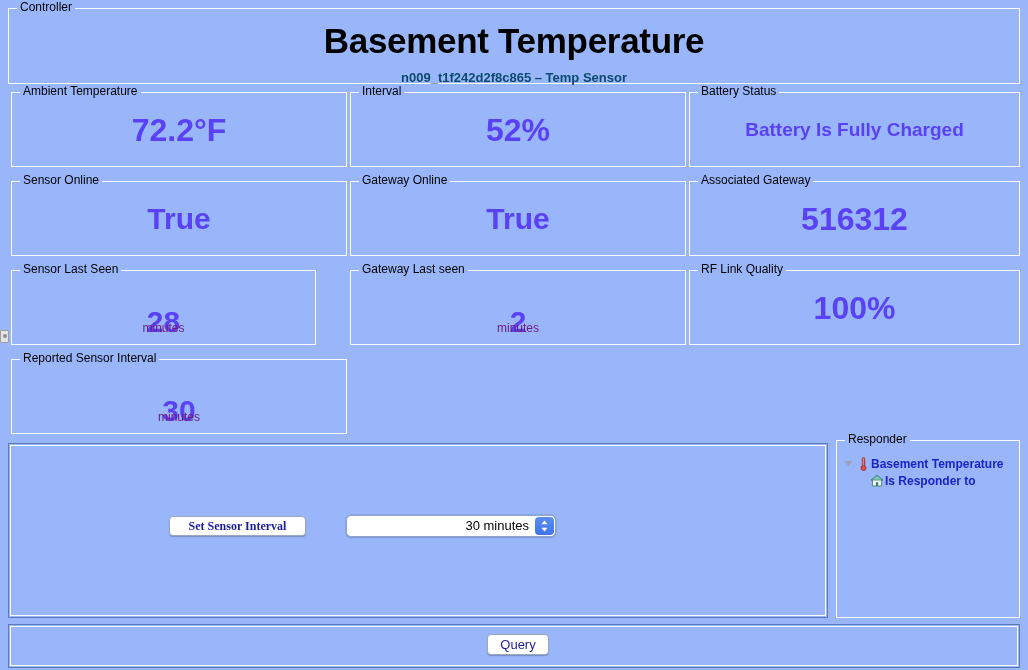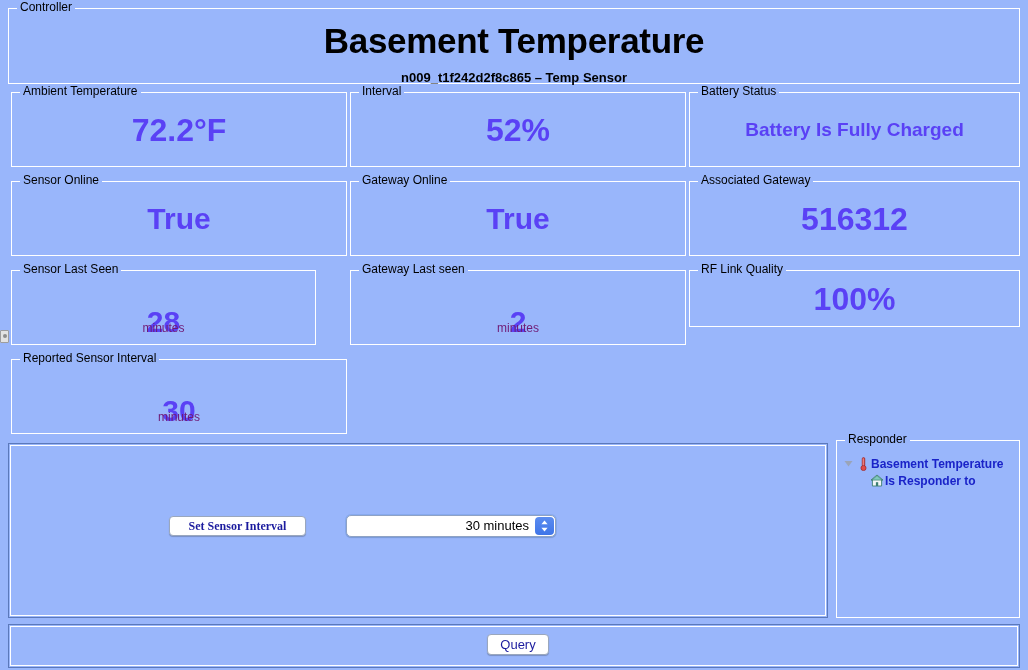--- a/index.html
+++ b/index.html
@@ -54,21 +54,21 @@
     letter-spacing: -0.3px;
   }
   #controller-subtitle {
     position: absolute;
     left: 0;
     right: 0;
     top: 61px;
     text-align: center;
     font-size: 13px;
     font-weight: bold;
-    color: #000000;
+    color: #0c4a6e;
   }
 
   
   .stat {
     box-sizing: border-box;
   }
   .stat .value {
     position: absolute;
     left: 0;
     right: 0;
@@ -303,21 +303,21 @@
     <div class="value v-num">28</div>
     <div class="unit">minutes</div>
   </div>
 
   <div class="gbox stat has-unit" style="left:350px; top:270px; width:336px; height:75px;">
     <span class="gbox-label">Gateway Last seen</span>
     <div class="value v-num">2</div>
     <div class="unit">minutes</div>
   </div>
 
-  <div class="gbox stat" style="left:689px; top:270px; width:331px; height:57px;">
+  <div class="gbox stat" style="left:689px; top:270px; width:331px; height:75px;">
     <span class="gbox-label">RF Link Quality</span>
     <div class="value v-xl">100%</div>
   </div>
 
   <div class="gbox stat has-unit" style="left:11px;  top:359px; width:336px; height:75px;">
     <span class="gbox-label">Reported Sensor Interval</span>
     <div class="value v-num">30</div>
     <div class="unit">minutes</div>
   </div>
 

